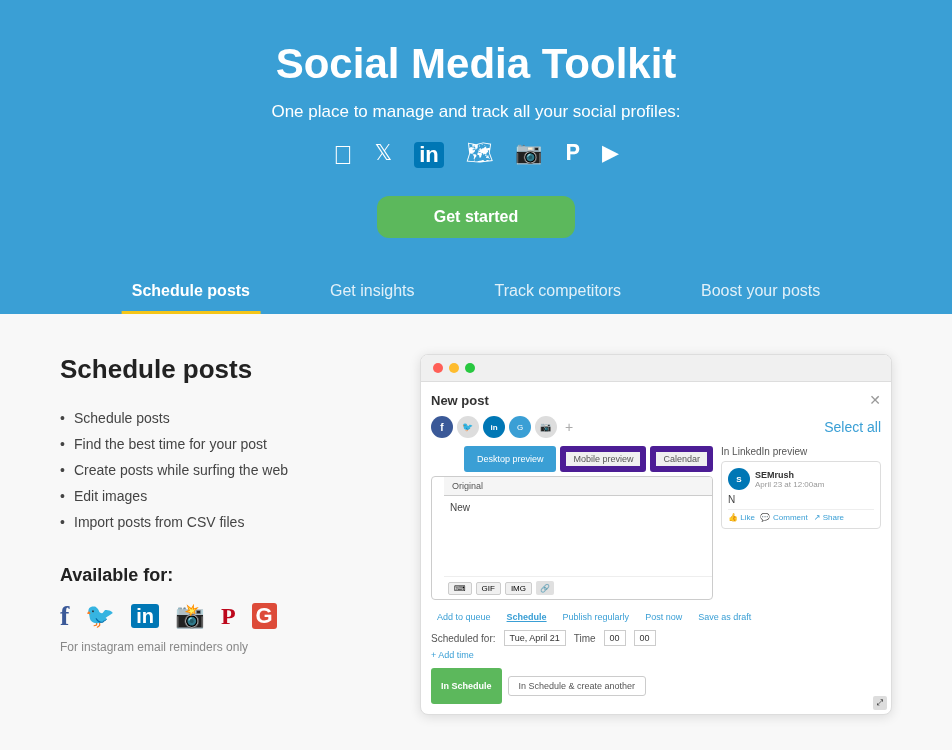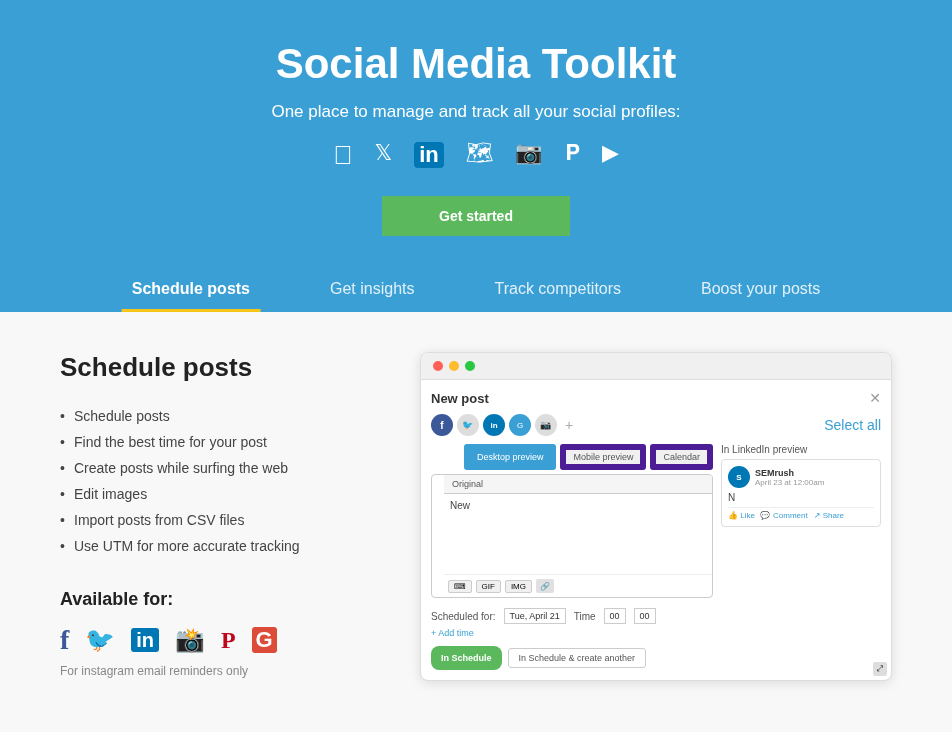--- a/index.html
+++ b/index.html
@@ -31,22 +31,22 @@
     .social-icon {
       color: #fff;
       font-size: 26px;
       line-height: 1;
     }
     .get-started-btn {
       display: inline-block;
       background: #5cb85c;
       color: #fff;
       border: none;
-      border-radius: 1px;
-      font-size: 14px;
+      border-radius: 12px;
+      font-size: 16px;
       font-weight: bold;
       padding: 12px 57px;
       cursor: pointer;
       margin-bottom: 30px;
     }
 
     
     .tabs {
       background: #3a9fd5;
       display: flex;
@@ -328,22 +328,22 @@
     }
     .mock-action-btns {
       display: flex;
       gap: 6px;
       align-items: center;
     }
     .mock-btn-schedule {
       background: #5cb85c;
       color: #fff;
       border: none;
-      border-radius: 8px;
-      padding: 7px 10px;
+      border-radius: 3px;
+      padding: 13px 10px;
       font-size: 9px;
       font-weight: bold;
     }
     .mock-btn-schedule-create {
       background: #fff;
       color: #555;
       border: 1px solid #ccc;
       border-radius: 3px;
       padding: 4px 10px;
       font-size: 9px;
@@ -398,21 +398,20 @@
 <div class="content-area">
 
   <div class="left-panel">
     <h2>Schedule posts</h2>
     <ul class="features-list">
       <li>Schedule posts</li>
       <li>Find the best time for your post</li>
       <li>Create posts while surfing the web</li>
       <li>Edit images</li>
       <li>Import posts from CSV files</li>
-      <li>Use UTM for more accurate tracking</li>
     </ul>
     <div class="available-for">Available for:</div>
     <div class="platform-icons">
       <span class="platform-icon fb" style="font-size:28px; font-family: serif; font-weight:bold;">f</span>
       <span class="platform-icon tw" style="font-size:24px;">🐦</span>
       <span class="platform-icon li" style="font-size:20px; background:#0077b5; color:#fff; border-radius:3px; padding:2px 5px; font-weight:bold;">in</span>
       <span class="platform-icon ig" style="font-size:24px;">📸</span>
       <span class="platform-icon pi" style="font-size:24px; font-weight:bold; color:#bd081c; font-family:serif;">P</span>
       <span class="platform-icon gm" style="font-size:22px; background:#dd4b39; color:#fff; border-radius:3px; padding:2px 4px; font-weight:bold;">G</span>
     </div>
@@ -474,20 +473,27 @@
               <div class="mock-li-actions">
                 <span>👍 Like</span>
                 <span>💬 Comment</span>
                 <span>↗ Share</span>
               </div>
             </div>
           </div>
         </div>
 
         <div class="mock-schedule-section">
+          <div class="mock-schedule-tabs">
+            <span class="mock-sched-tab">Add to queue</span>
+            <span class="mock-sched-tab" style="font-weight:bold; text-decoration:underline;">Schedule</span>
+            <span class="mock-sched-tab">Publish regularly</span>
+            <span class="mock-sched-tab">Post now</span>
+            <span class="mock-sched-tab">Save as draft</span>
+          </div>
           <div class="mock-sched-fields">
             <span class="mock-field-label">Scheduled for:</span>
             <span class="mock-field-input">Tue, April 21</span>
             <span class="mock-field-label">Time</span>
             <span class="mock-field-input">00</span>
             <span class="mock-field-input">00</span>
           </div>
           <div class="mock-add-time">+ Add time</div>
           <div class="mock-action-btns">
             <button class="mock-btn-schedule">In Schedule</button>

